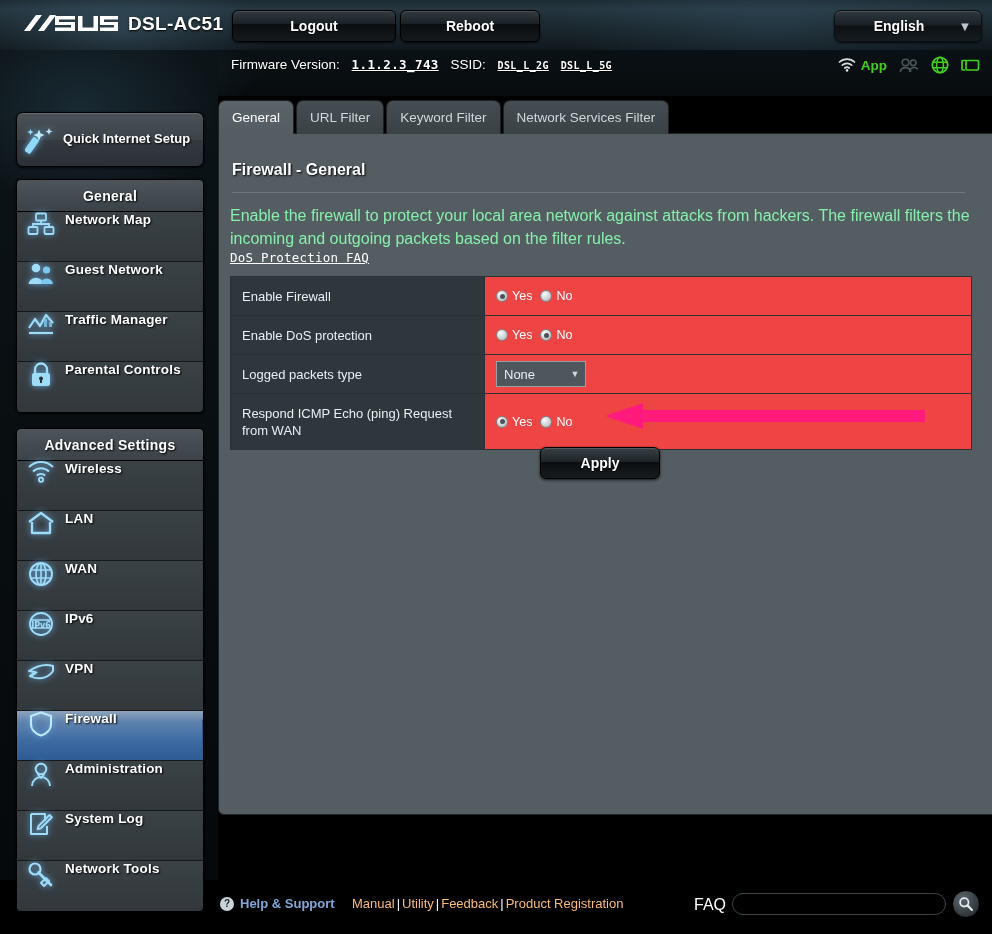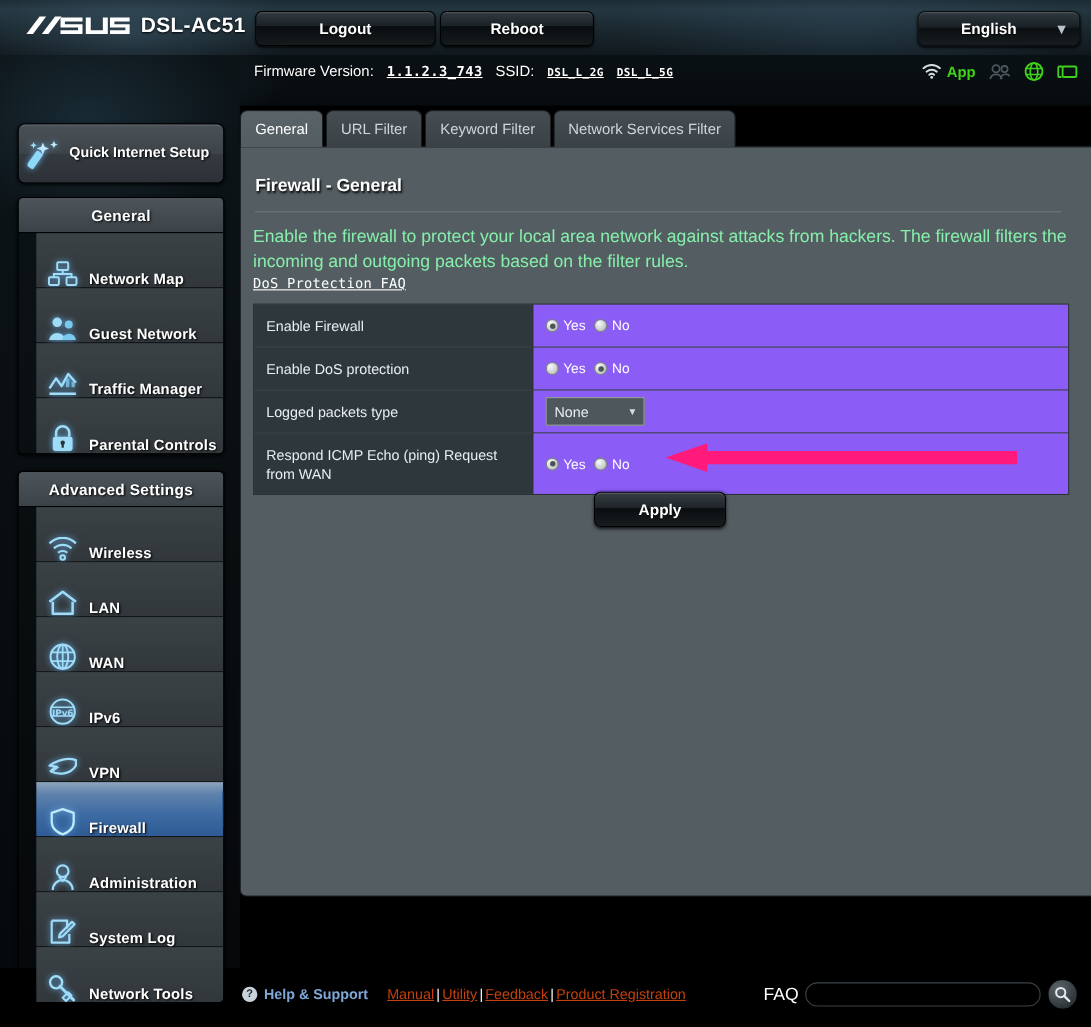--- a/index.html
+++ b/index.html
@@ -116,25 +116,24 @@
   #group-advanced { top:378px; }
 
   .nav-header {
     height:32px; display:flex; align-items:center; justify-content:center;
     background: linear-gradient(180deg,#4d555a 0%, #3b4348 100%);
     color:#fff; font-size:14px; font-weight:bold; letter-spacing:.3px;
     text-shadow: 1px 1px 2px #000;
     border-bottom:1px solid #000;
   }
   .nav-item {
-    height:50px; display:flex; align-items:flex-end; cursor:pointer;
+    height:50px; display:flex; align-items:flex-start; cursor:pointer;
     background: linear-gradient(180deg,#3b4246 0%, #31373b 100%);
     border-bottom:1px solid #14181a;
     position:relative;
-    margin-left:16px;
   }
   .nav-item:last-child { border-bottom:none; }
   .nav-item.active {
     background: linear-gradient(180deg,#8ea4bb 0%, #5f82ad 22%, #3d6ba2 60%, #2e5b94 100%);
   }
   .nav-item.active::after {
     content:""; position:absolute; right:-15px; top:8px;
     border-top:17px solid transparent; border-bottom:17px solid transparent;
     border-left:16px solid #2e5b94;
   }
@@ -188,21 +187,21 @@
   .settings { position:absolute; left:11px; top:142px; width:742px;
      border:1px solid #2b3135; border-top:1px solid #2b3135; }
   .srow { display:flex; min-height:39px; border-bottom:1px solid #2b3135; }
   .srow:last-child { border-bottom:none; }
   .scell-label {
     width:254px; background:#2e373b; color:#e8eef1; font-size:13px;
     padding:11px 10px 10px 11px; line-height:17px;
     border-right:1px solid #2b3135;
   }
   .scell-val {
-    flex:1; background:#8b5cf6; display:flex; align-items:center;
+    flex:1; background:#ef4444; display:flex; align-items:center;
     padding-left:11px; position:relative;
   }
 
   .radio-grp { display:flex; align-items:center; gap:8px; }
   .radio-opt { display:flex; align-items:center; gap:4px; cursor:pointer; }
   .radio {
     width:12px; height:12px; border-radius:50%;
     background: radial-gradient(circle at 35% 30%, #fafafa, #c3c7c9 70%, #9aa0a3 100%);
     border:1px solid #7d8488; position:relative; box-sizing:border-box;
   }
@@ -237,21 +236,21 @@
   .help-support {
     position:absolute; left:220px; top:896px; display:flex; align-items:center; gap:6px;
     color:#7fa8d8; font-size:13px; font-weight:bold; cursor:pointer;
   }
   .q-badge {
     width:14px; height:14px; border-radius:50%; background:#c9d3da;
     color:#1b2227; font-size:10px; font-weight:bold;
     display:flex; align-items:center; justify-content:center;
   }
   .foot-links { position:absolute; left:352px; top:896px; color:#fff; font-size:13px; white-space:nowrap; }
-  .foot-links a { color:#c2410c; text-decoration:underline; cursor:pointer; }
+  .foot-links a { color:#fdba74; cursor:pointer; }
   .foot-links .sep { padding:0 2px; }
   .faq-label { position:absolute; left:694px; top:896px; color:#fff; font-size:16px; }
   .faq-input {
     position:absolute; left:732px; top:893px; width:214px; height:22px;
     background:#000; border:1px solid #3b4347; border-radius:11px;
     color:#fff; font-size:12px; padding:0 10px; outline:none;
   }
   .faq-search {
     position:absolute; left:952px; top:890px; width:28px; height:28px; border-radius:50%;
     background: radial-gradient(circle at 35% 30%, #5c666b, #2b3236 75%, #171c1f 100%);

